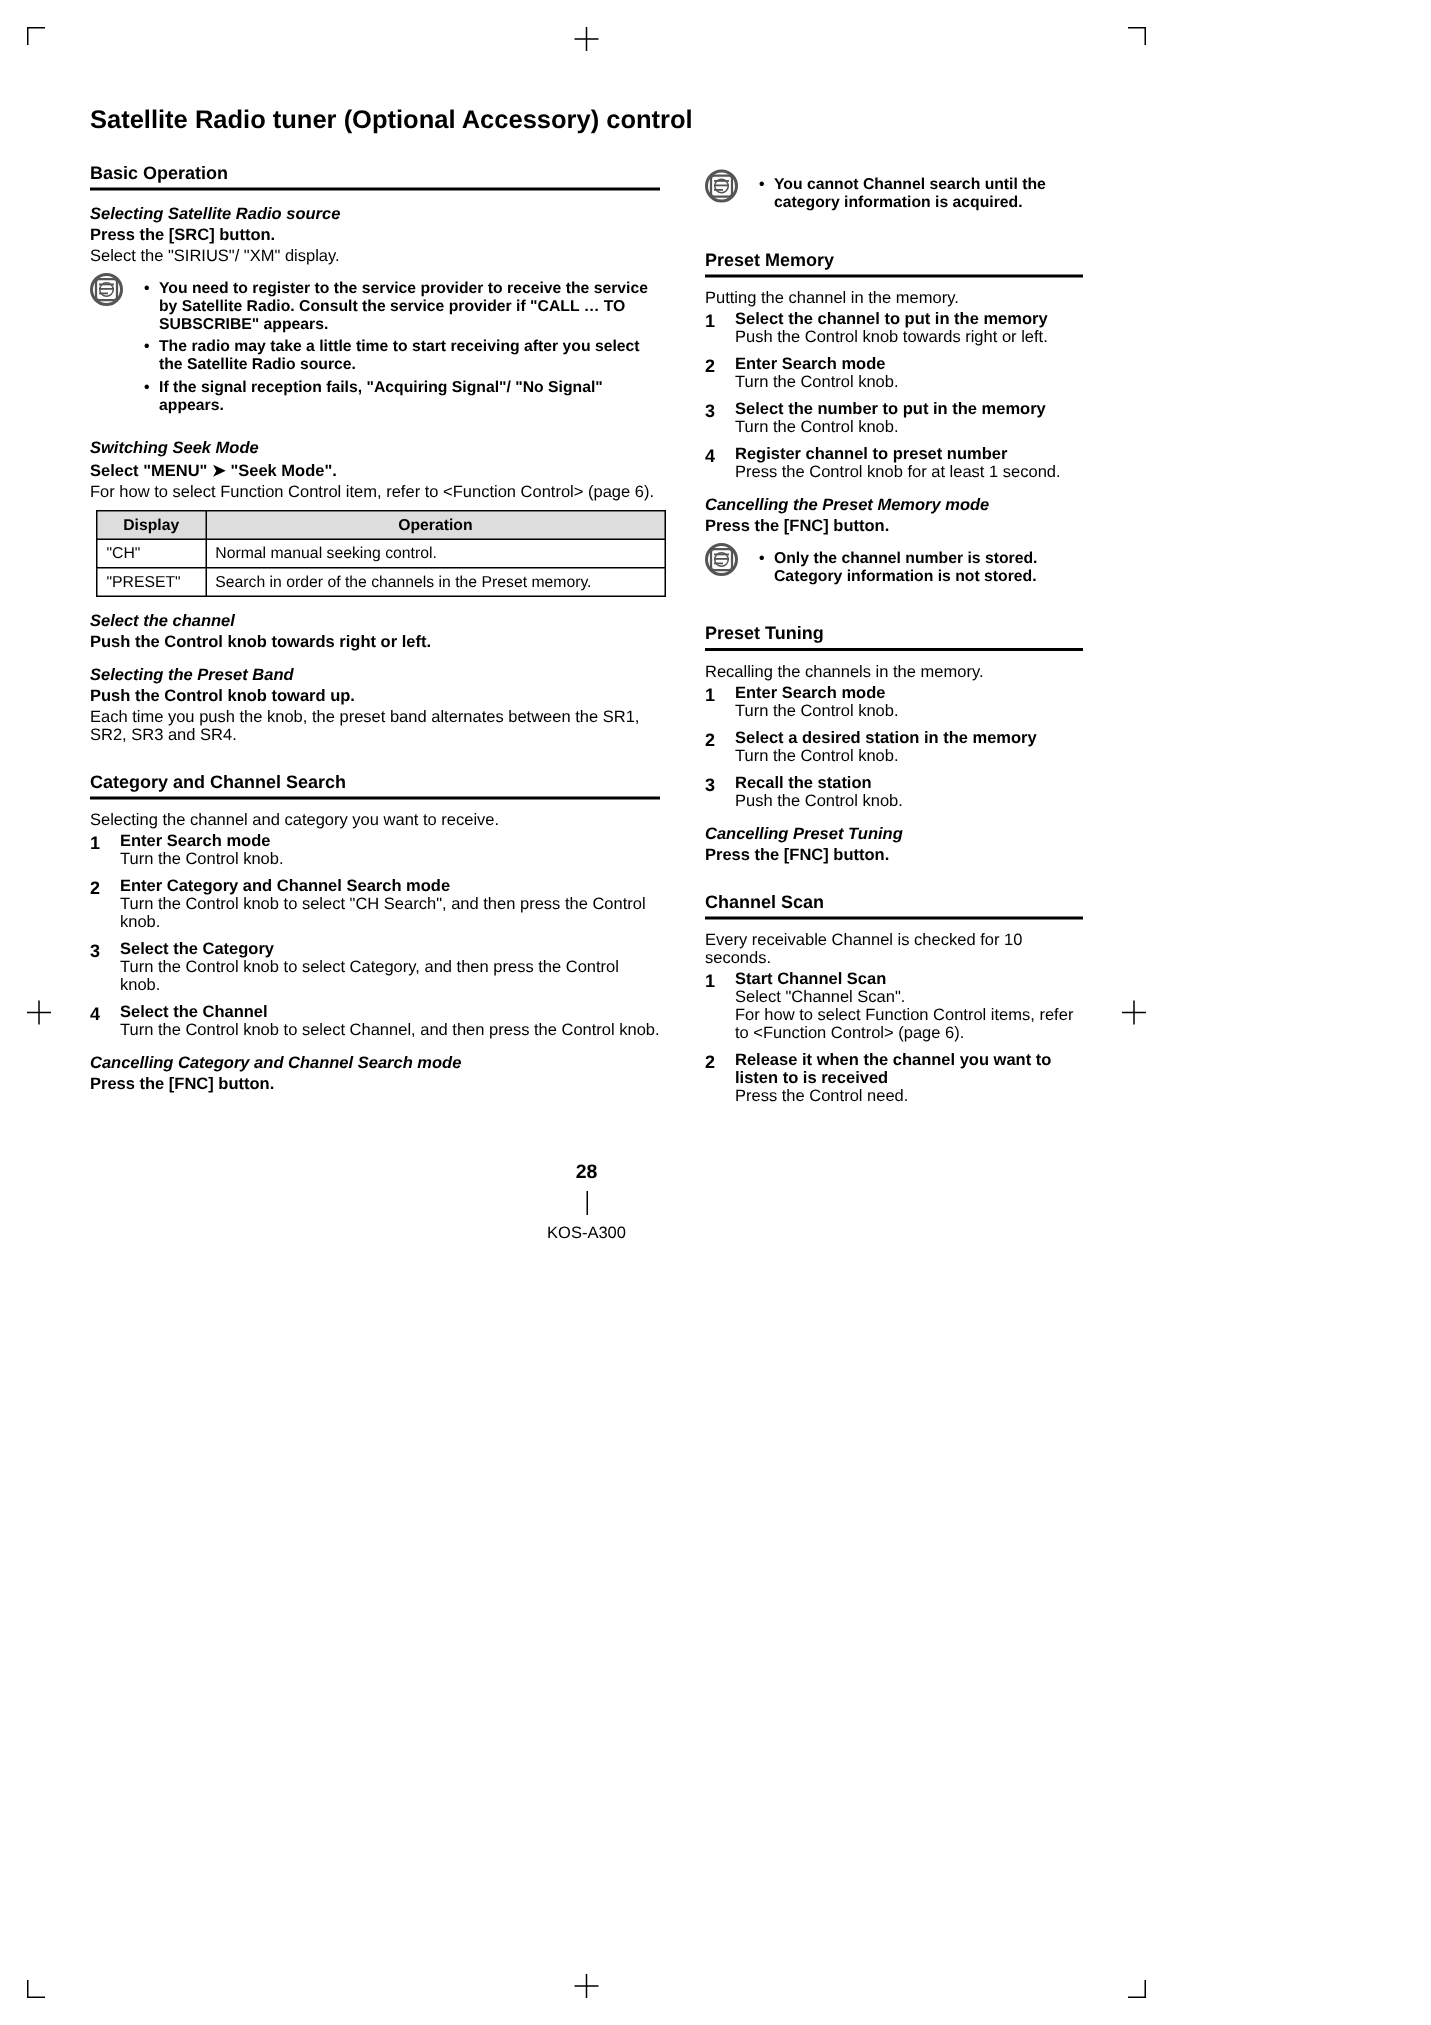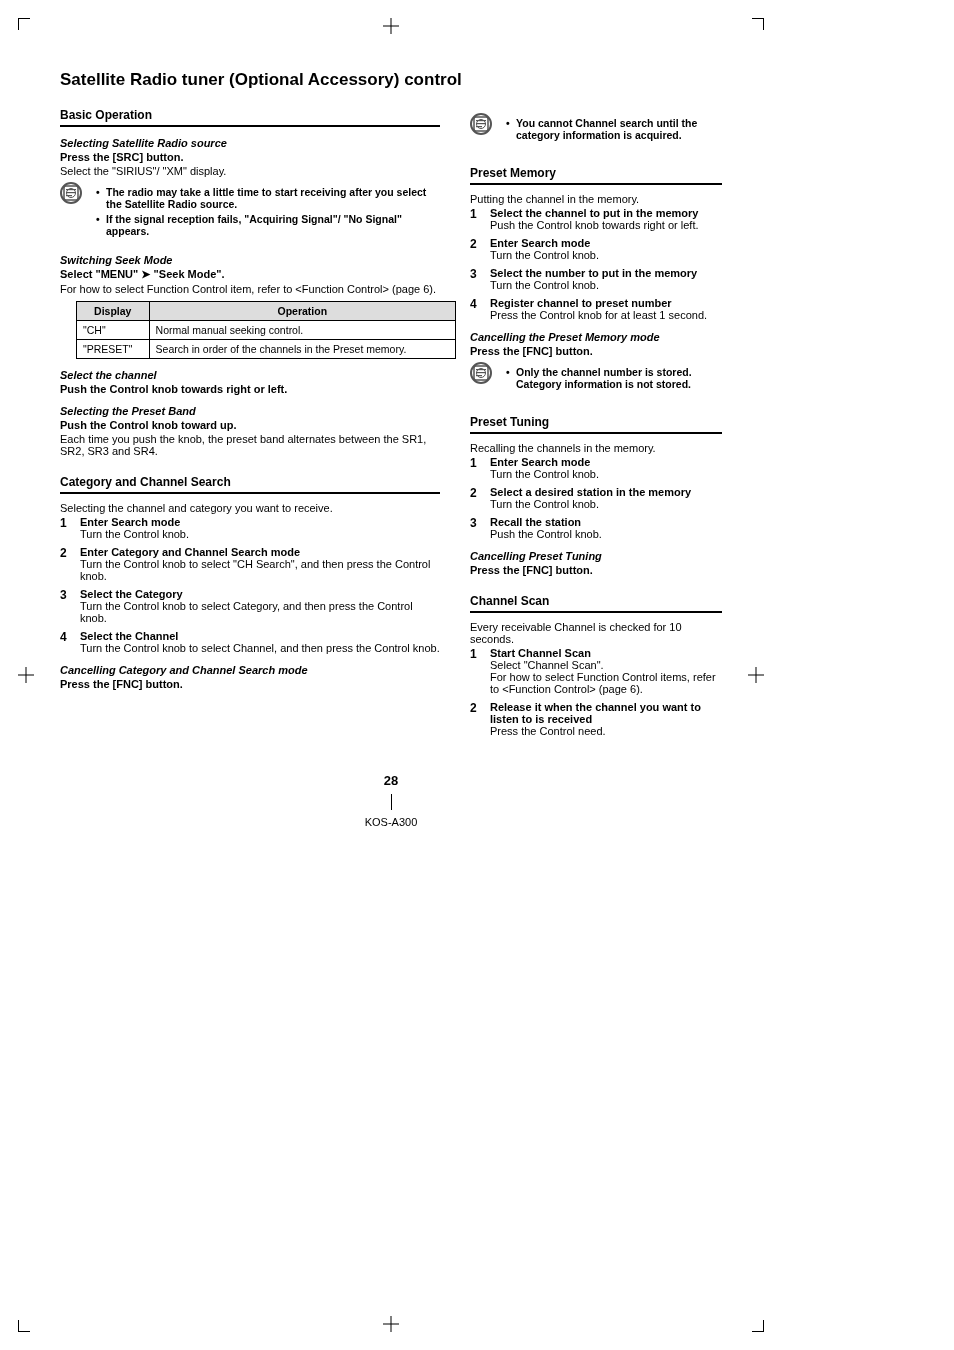--- a/index.html
+++ b/index.html
@@ -124,21 +124,21 @@
     }
     .step-title {
       font-weight: bold;
       font-size: 11px;
     }
     .step-body {
       font-size: 11px;
     }
     table.seek-table {
       border-collapse: collapse;
-      margin: 6px 16px;
+      margin: 6px 4px;
       width: 100%;
     }
     table.seek-table th, table.seek-table td {
       border: 1px solid #000;
       padding: 3px 6px;
       font-size: 10.5px;
     }
     table.seek-table th {
       background: #ddd;
       font-weight: bold;
@@ -245,20 +245,21 @@
       <div class="icon-note">
         <div class="icon-circle">
           <svg width="18" height="18" viewBox="0 0 18 18">
             <rect x="2" y="2" width="14" height="14" rx="2" fill="none" stroke="#555" stroke-width="1.5"></rect>
             <rect x="4" y="5" width="10" height="1.2" fill="#555"></rect>
             <rect x="4" y="8" width="10" height="1.2" fill="#555"></rect>
             <rect x="4" y="11" width="6" height="1.2" fill="#555"></rect>
           </svg>
         </div>
         <ul class="bullet-list">
+          <li>You need to register to the service provider to receive the service by Satellite Radio. Consult the service provider if "CALL … TO SUBSCRIBE" appears.</li>
           <li>The radio may take a little time to start receiving after you select the Satellite Radio source.</li>
           <li>If the signal reception fails, "Acquiring Signal"/ "No Signal" appears.</li>
         </ul>
       </div>
 
       <div>
         <div class="subsection-title">Switching Seek Mode</div>
         <div class="bold-line">Select "MENU" ➤ "Seek Mode".</div>
         <div class="normal-line">For how to select Function Control item, refer to &lt;Function Control&gt; (page 6).</div>
         <table class="seek-table">

